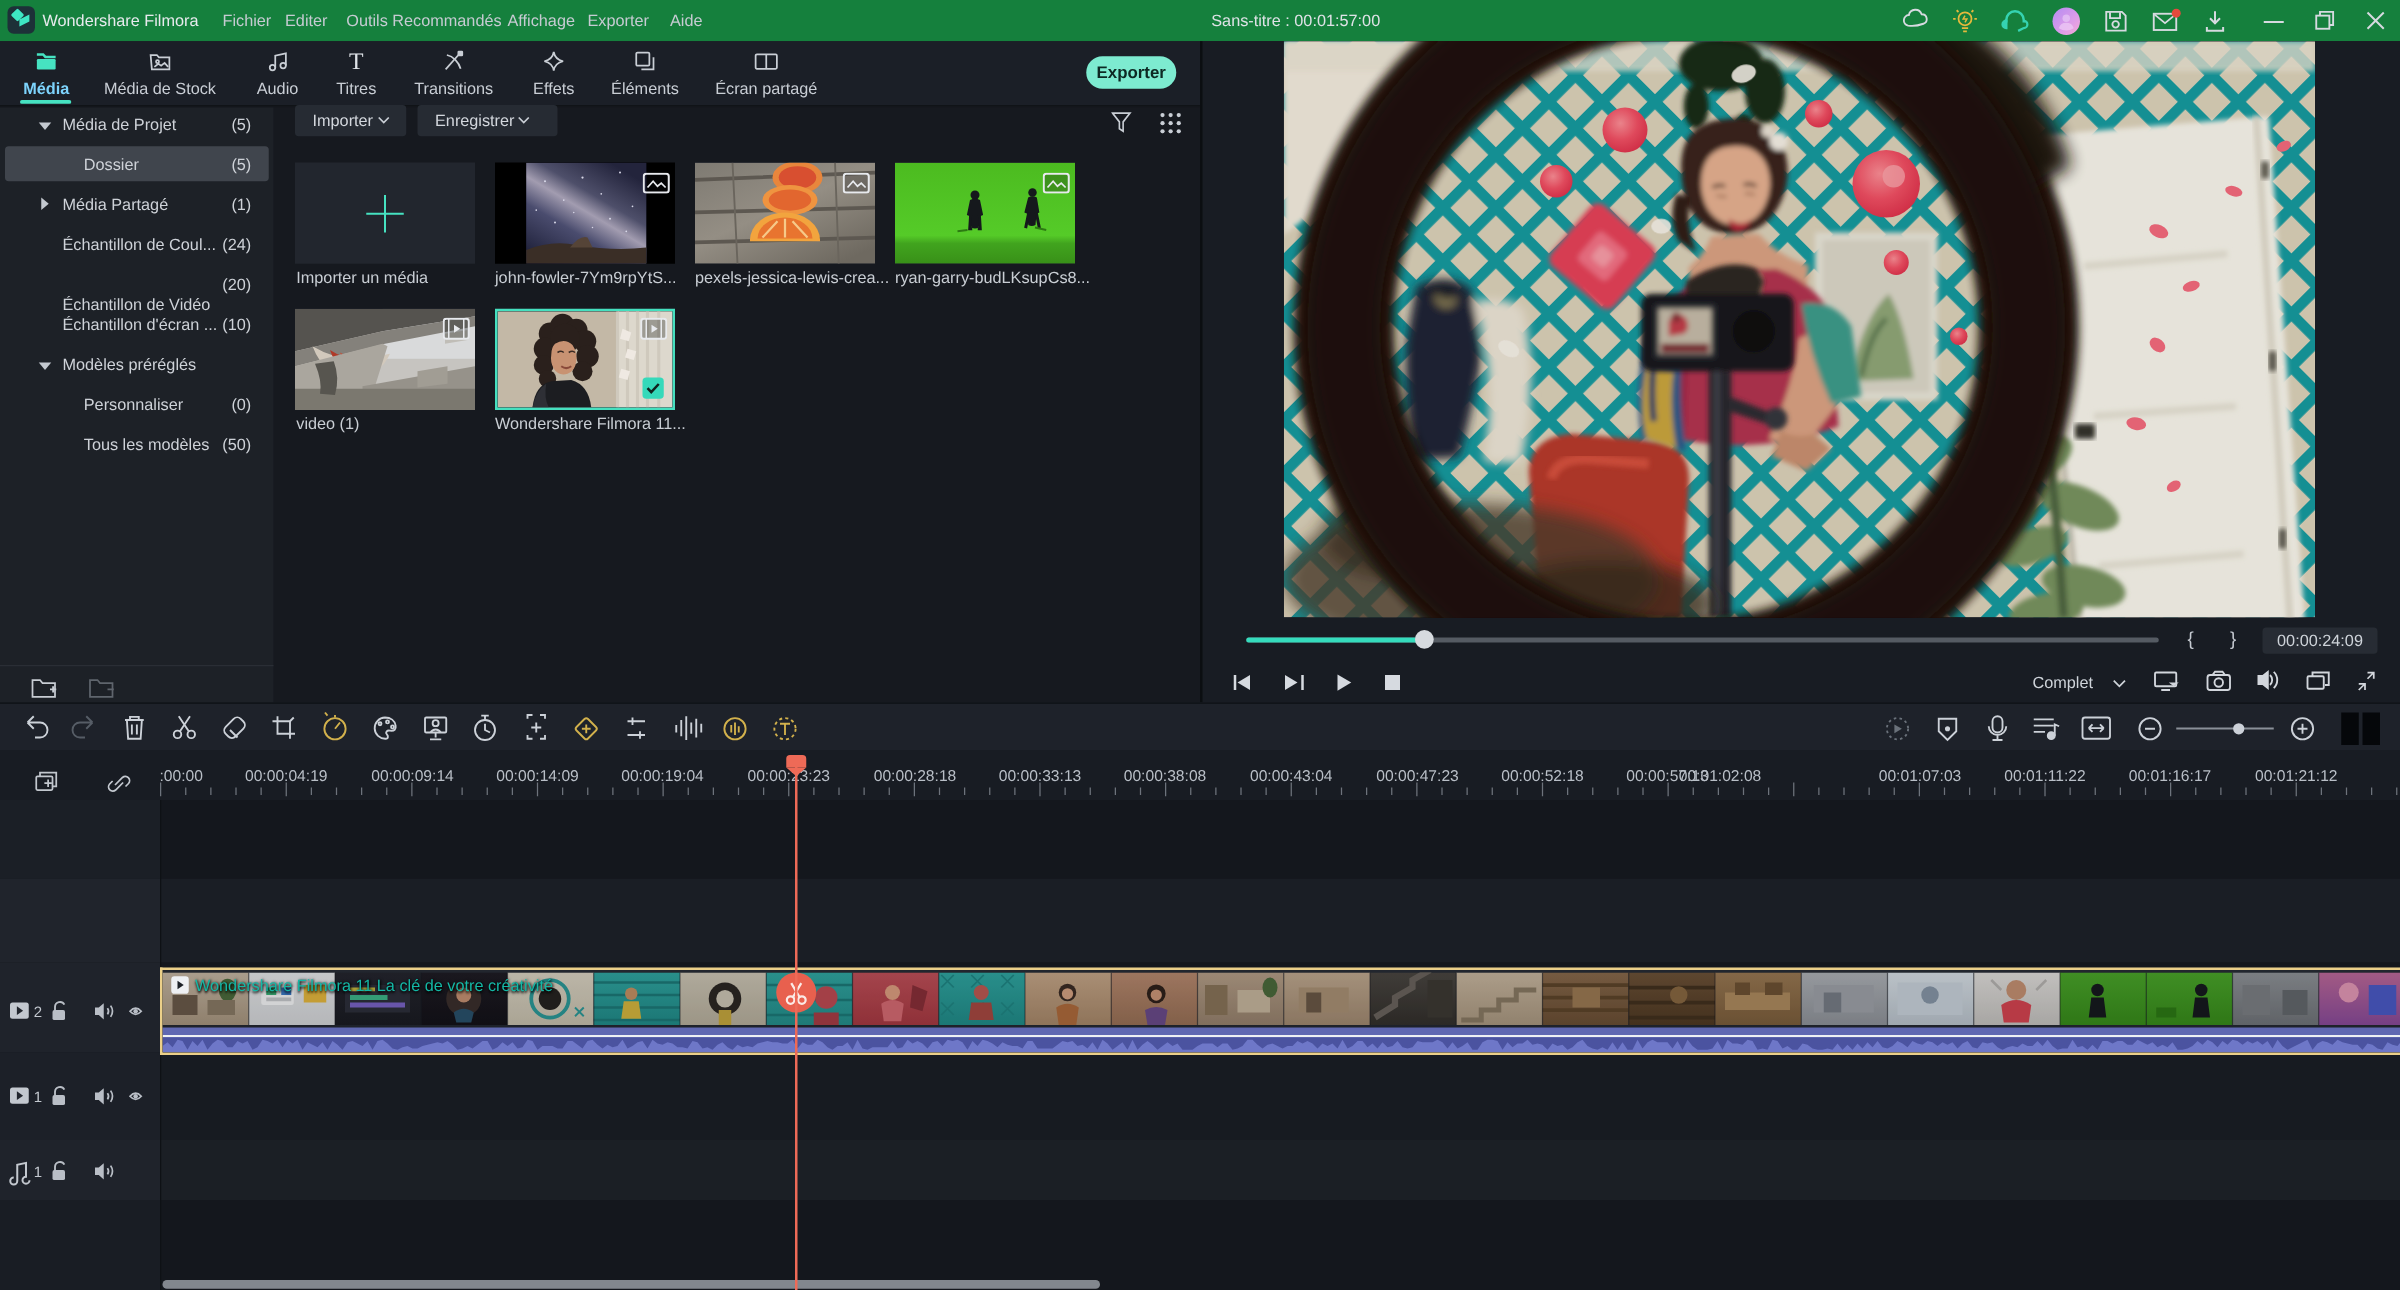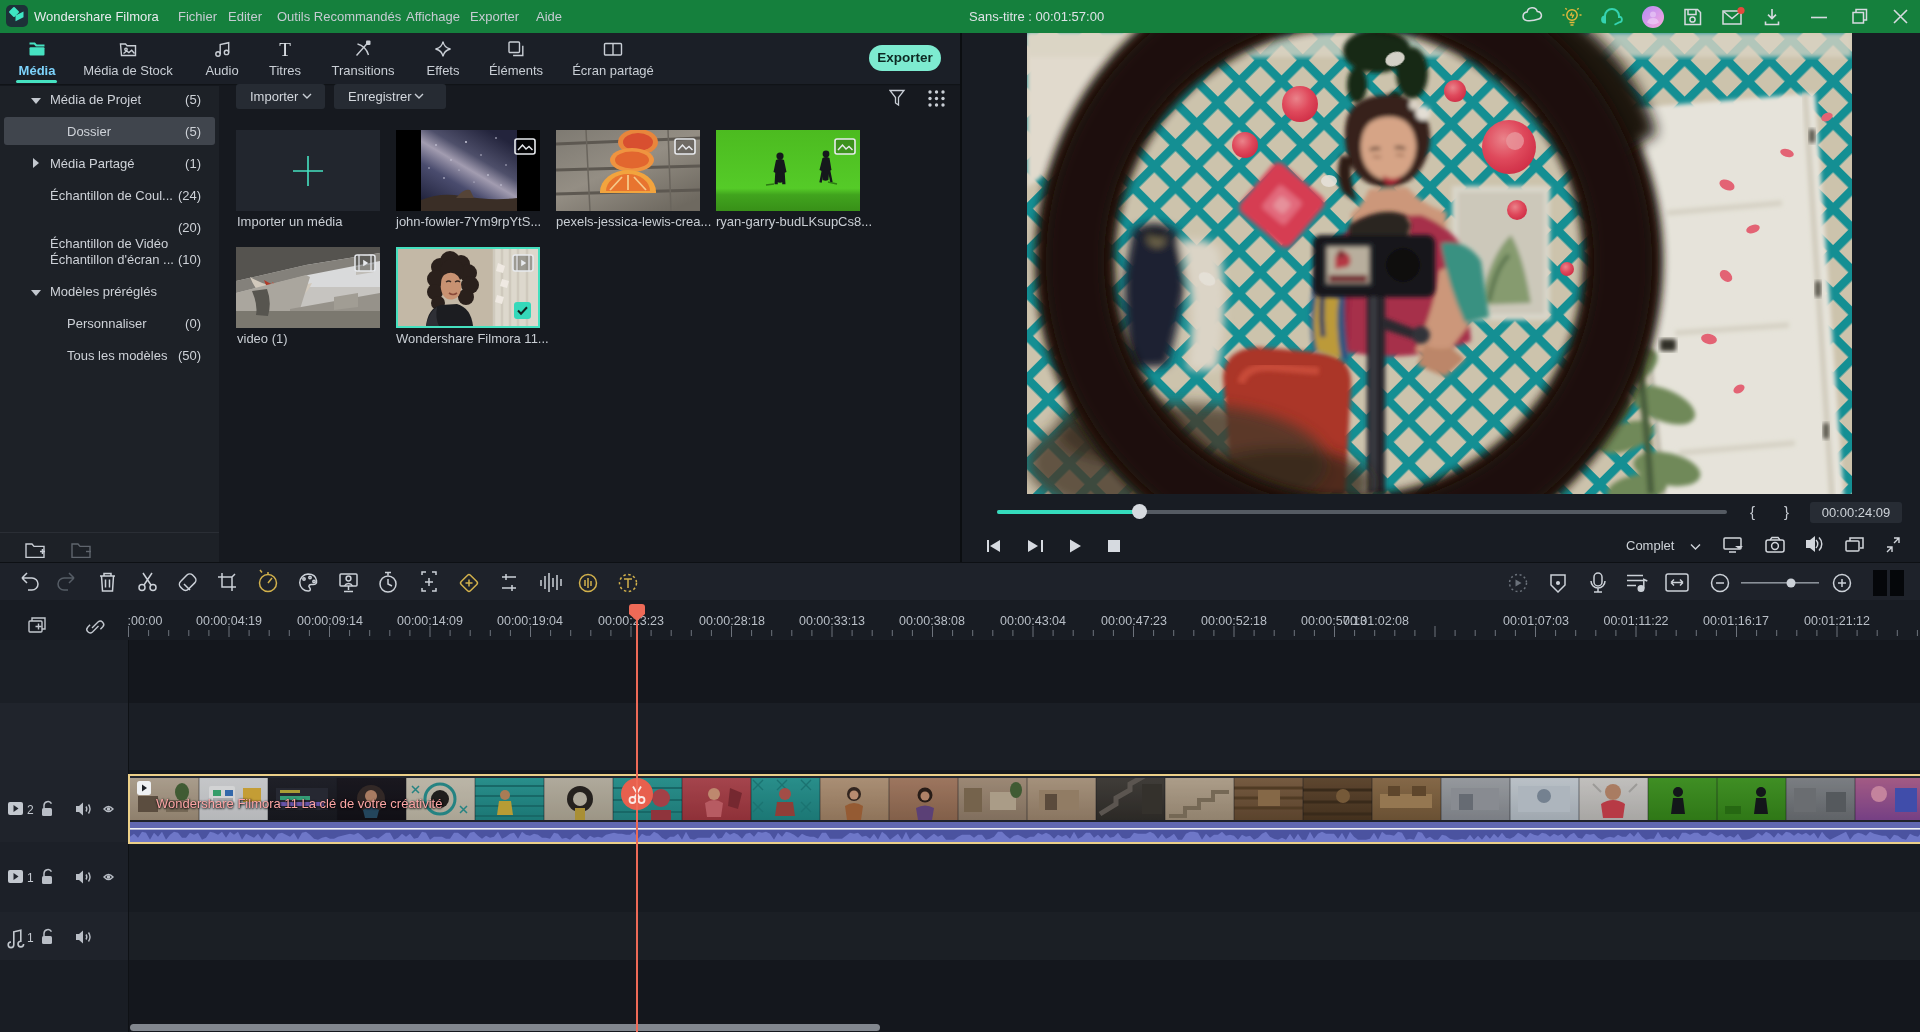--- a/index.html
+++ b/index.html
@@ -1079,21 +1079,21 @@
         <rect y="6" width="1792" height="1.8" fill="#eef0f4"></rect>
         <g transform="translate(0,7.8)">
             <polygon points="0,0 0,7 4,4 8,8 12,2 16,3 20,10 24,3 28,7 32,2 36,10 40,5 44,2 48,3 52,8 56,8 60,3 64,5 68,3 72,10 76,8 80,2 84,3 88,5 92,2 96,8 100,2 104,5 108,2 112,10 116,4 120,6 124,8 128,4 132,10 136,3 140,6 144,10 148,4 152,3 156,5 160,7 164,3 168,10 172,3 176,2 180,5 184,9 188,10 192,8 196,7 200,9 204,9 208,7 212,6 216,5 220,4 224,5 228,3 232,6 236,10 240,9 244,7 248,9 252,6 256,3 260,3 264,10 268,8 272,4 276,7 280,4 284,9 288,8 292,2 296,3 300,10 304,7 308,7 312,7 316,9 320,9 324,3 328,3 332,6 336,9 340,3 344,2 348,6 352,9 356,6 360,8 364,7 368,2 372,9 376,7 380,4 384,3 388,9 392,2 396,5 400,6 404,4 408,5 412,8 416,8 420,9 424,3 428,4 432,9 436,8 440,10 444,6 448,4 452,8 456,10 460,6 464,8 468,7 472,8 476,5 480,4 484,3 488,4 492,4 496,5 500,5 504,2 508,9 512,4 516,6 520,6 524,2 528,4 532,8 536,10 540,7 544,7 548,4 552,10 556,2 560,9 564,10 568,8 572,8 576,8 580,8 584,3 588,9 592,8 596,2 600,5 604,3 608,5 612,9 616,4 620,3 624,7 628,2 632,3 636,2 640,4 644,10 648,3 652,7 656,2 660,3 664,5 668,8 672,4 676,6 680,7 684,7 688,9 692,3 696,3 700,9 704,9 708,9 712,9 716,6 720,3 724,4 728,3 732,7 736,6 740,9 744,4 748,10 752,2 756,5 760,10 764,7 768,4 772,10 776,2 780,10 784,6 788,3 792,6 796,10 800,7 804,4 808,7 812,5 816,10 820,10 824,10 828,7 832,5 836,5 840,5 844,8 848,5 852,5 856,10 860,9 864,7 868,2 872,2 876,6 880,9 884,6 888,5 892,7 896,9 900,7 904,7 908,3 912,5 916,3 920,5 924,9 928,5 932,7 936,5 940,9 944,2 948,9 952,7 956,3 960,3 964,8 968,5 972,9 976,4 980,8 984,7 988,3 992,8 996,9 1000,8 1004,3 1008,4 1012,4 1016,4 1020,2 1024,4 1028,9 1032,4 1036,9 1040,7 1044,4 1048,10 1052,10 1056,4 1060,2 1064,2 1068,3 1072,10 1076,4 1080,8 1084,5 1088,5 1092,2 1096,6 1100,5 1104,6 1108,10 1112,5 1116,7 1120,6 1124,10 1128,8 1132,4 1136,2 1140,7 1144,9 1148,10 1152,8 1156,10 1160,4 1164,10 1168,4 1172,10 1176,10 1180,2 1184,9 1188,4 1192,2 1196,4 1200,4 1204,4 1208,9 1212,3 1216,10 1220,2 1224,7 1228,10 1232,10 1236,10 1240,9 1244,3 1248,10 1252,2 1256,5 1260,5 1264,6 1268,2 1272,3 1276,10 1280,9 1284,10 1288,2 1292,3 1296,9 1300,7 1304,10 1308,10 1312,5 1316,6 1320,9 1324,10 1328,10 1332,9 1336,10 1340,5 1344,10 1348,6 1352,10 1356,5 1360,9 1364,4 1368,8 1372,3 1376,8 1380,9 1384,7 1388,3 1392,5 1396,8 1400,3 1404,5 1408,6 1412,3 1416,4 1420,7 1424,4 1428,6 1432,4 1436,9 1440,5 1444,3 1448,8 1452,9 1456,4 1460,5 1464,4 1468,8 1472,10 1476,8 1480,7 1484,8 1488,5 1492,7 1496,7 1500,3 1504,7 1508,2 1512,7 1516,10 1520,9 1524,9 1528,2 1532,8 1536,7 1540,10 1544,6 1548,10 1552,3 1556,3 1560,5 1564,3 1568,3 1572,6 1576,6 1580,2 1584,4 1588,6 1592,4 1596,8 1600,6 1604,8 1608,4 1612,10 1616,10 1620,9 1624,7 1628,3 1632,6 1636,2 1640,4 1644,8 1648,3 1652,6 1656,2 1660,3 1664,6 1668,3 1672,5 1676,3 1680,6 1684,3 1688,9 1692,2 1696,7 1700,10 1704,8 1708,6 1712,4 1716,2 1720,10 1724,5 1728,3 1732,4 1736,6 1740,2 1744,4 1748,5 1752,6 1756,6 1760,10 1764,5 1768,6 1772,9 1776,10 1780,4 1784,6 1788,7 1792,2 1792,0" fill="#4b53a0"></polygon>
           </g>
       </svg>
       <div class="abs" style="left:7px;top:5px;width:14px;height:14px;background:#eef0f3;border-radius:2.5px;">
         <svg width="14" height="14">
             <path d="M5 3.6 l5 3.4 -5 3.4 z" fill="#1c2026"></path>
           </svg>
       </div>
-      <div class="abs" style="left:26px;top:20px;font-size:13px;color:#fca5a5;text-shadow:0 1px 2px rgba(0,0,0,0.9), 1px 0 2px rgba(0,0,0,0.8);white-space:nowrap;">Wondershare Filmora 11  La clé de votre créativité</div>
+      <div class="abs" style="left:26px;top:5px;font-size:13px;color:#14b8a6;text-shadow:0 1px 2px rgba(0,0,0,0.9), 1px 0 2px rgba(0,0,0,0.8);white-space:nowrap;">Wondershare Filmora 11  La clé de votre créativité</div>
     </div>
 
     <div class="abs" style="left:621px;top:138px;width:32px;height:32px;background:#e8604e;border-radius:50%;">
       <svg width="32" height="32" viewBox="0 0 32 32">
         <g stroke="#fbe9e5" stroke-width="1.8" fill="none">
           <circle cx="11.5" cy="22" r="3"></circle>
             <circle cx="20.5" cy="22" r="3"></circle>
           <path d="M13.5 19.5 l6.5-11 M18.5 19.5 l-6.5-11"></path>
         </g>
       </svg>

